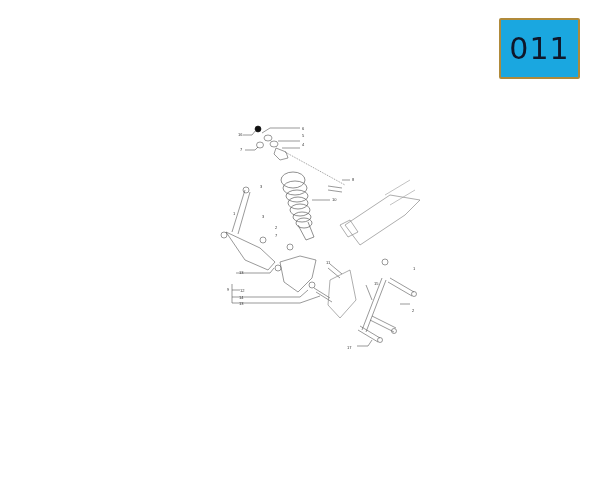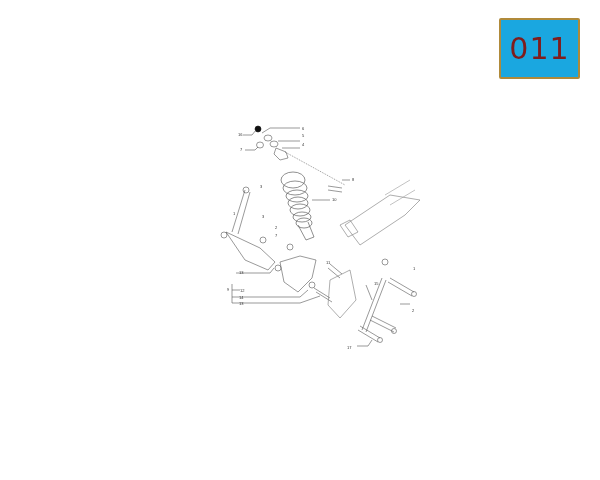--- a/index.html
+++ b/index.html
@@ -20,21 +20,21 @@
     .badge {
       position: absolute;
       left: 499px;
       top: 18px;
       width: 81px;
       height: 61px;
       background: #1aa7e0;
       border: 2px solid #b08a3a;
       box-sizing: border-box;
       border-radius: 2px;
-      color: #7f1d1d;
+      color: #0f172a;
       font-family: "DejaVu Sans", sans-serif;
       font-size: 30px;
       display: flex;
       align-items: center;
       justify-content: center;
       letter-spacing: 1px;
     }
     .diagram {
       position: absolute;
       left: 0;

